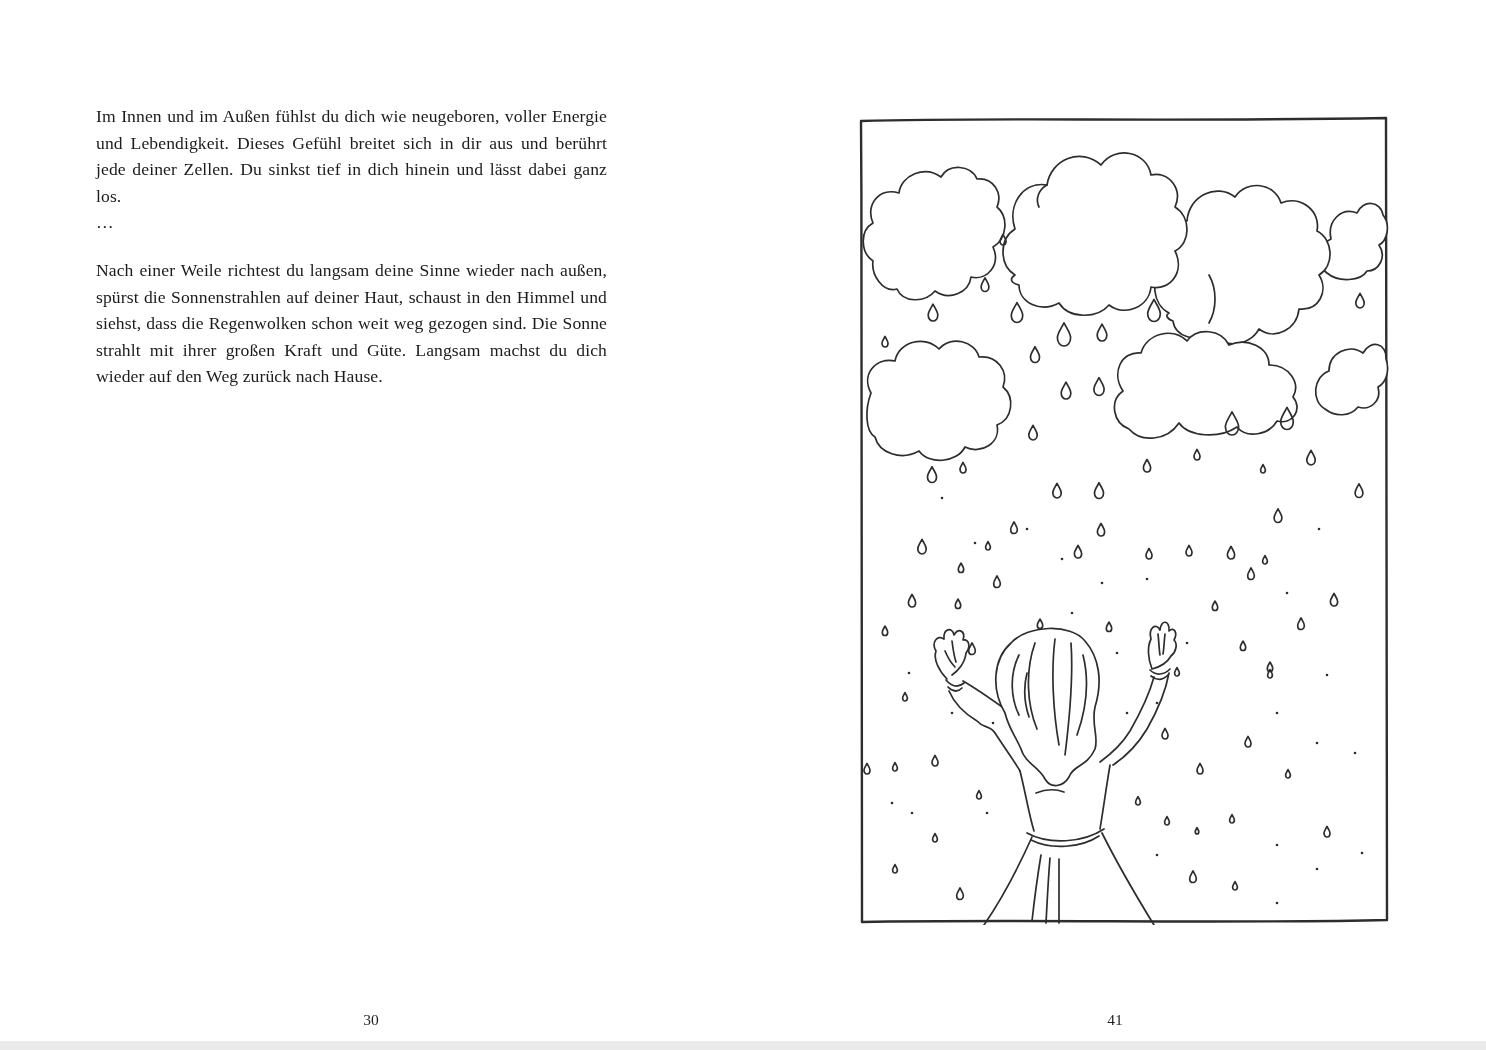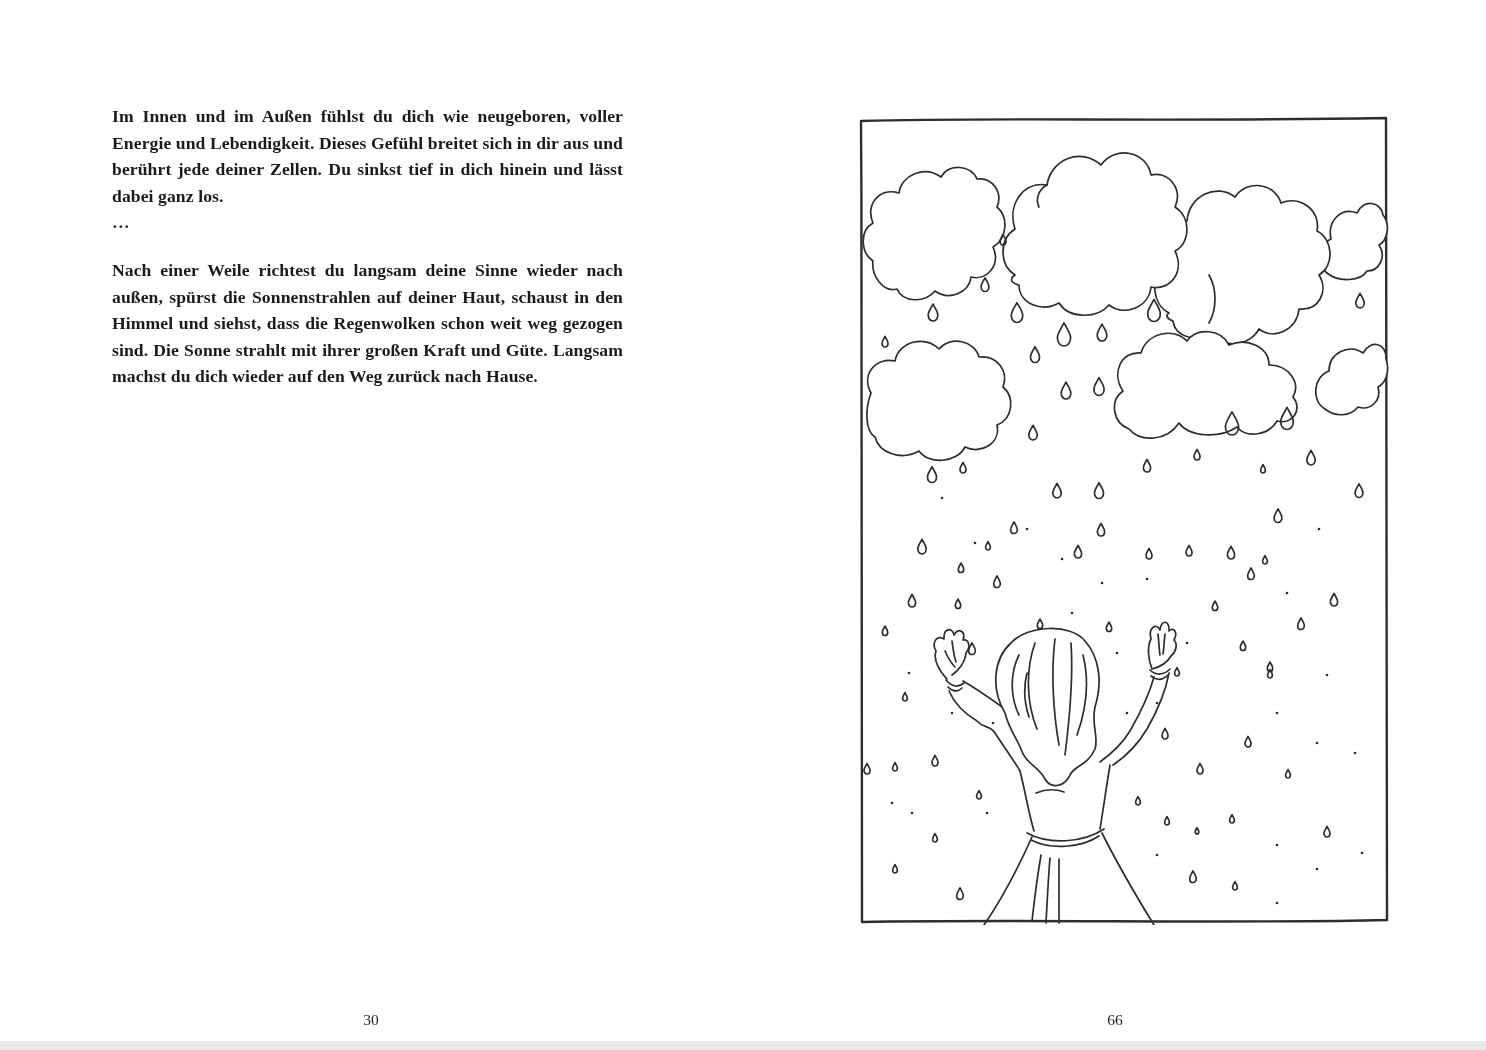--- a/index.html
+++ b/index.html
@@ -3,21 +3,21 @@
 <meta charset="utf-8">
 <style>
   html,body{margin:0;padding:0;}
   body{
     width:1486px;height:1050px;position:relative;overflow:hidden;
     background:#ffffff;
     font-family:"Liberation Serif", serif;
   }
   .spread{position:absolute;inset:0;}
   .text-block{
-    position:absolute;left:112px;top:103px;width:511px;color:#1b1b1b;font-weight:bold;
+    position:absolute;left:96px;top:103px;width:511px;color:#1b1b1b;
   }
   .text-block p{
     margin:0;font-size:17.6px;line-height:26.6px;
     text-align:justify;text-justify:inter-word;
     letter-spacing:0.1px;
   }
   p.ellipsis{text-align:left;letter-spacing:1.5px;}
   p.para-2{margin-top:21px;}
   .page-number{
     position:absolute;top:1011px;width:80px;text-align:center;
@@ -203,17 +203,17 @@
             <path class="ink" d="M 170 720 C 192 732 226 730 247 716 M 174 727 C 194 737 224 735 242 723"></path>
           </g>
           <g>
             <path class="ink" d="M 175 724 C 158 762 142 790 127 812"></path>
             <path class="ink" d="M 245 720 C 263 756 281 786 297 812"></path>
             <path class="ink" d="M 184 742 C 180 766 177 790 175 808 M 193 745 C 191 769 190 792 189 810 M 202 746 C 202 770 202 792 202 810"></path>
           </g>
         </g>
       </svg>
     </figure>
-    <div class="page-number pn-right">66</div>
+    <div class="page-number pn-right">41</div>
   </div>
 
   <div class="bottom-strip"></div>
 </div>
 
 </body></html>

